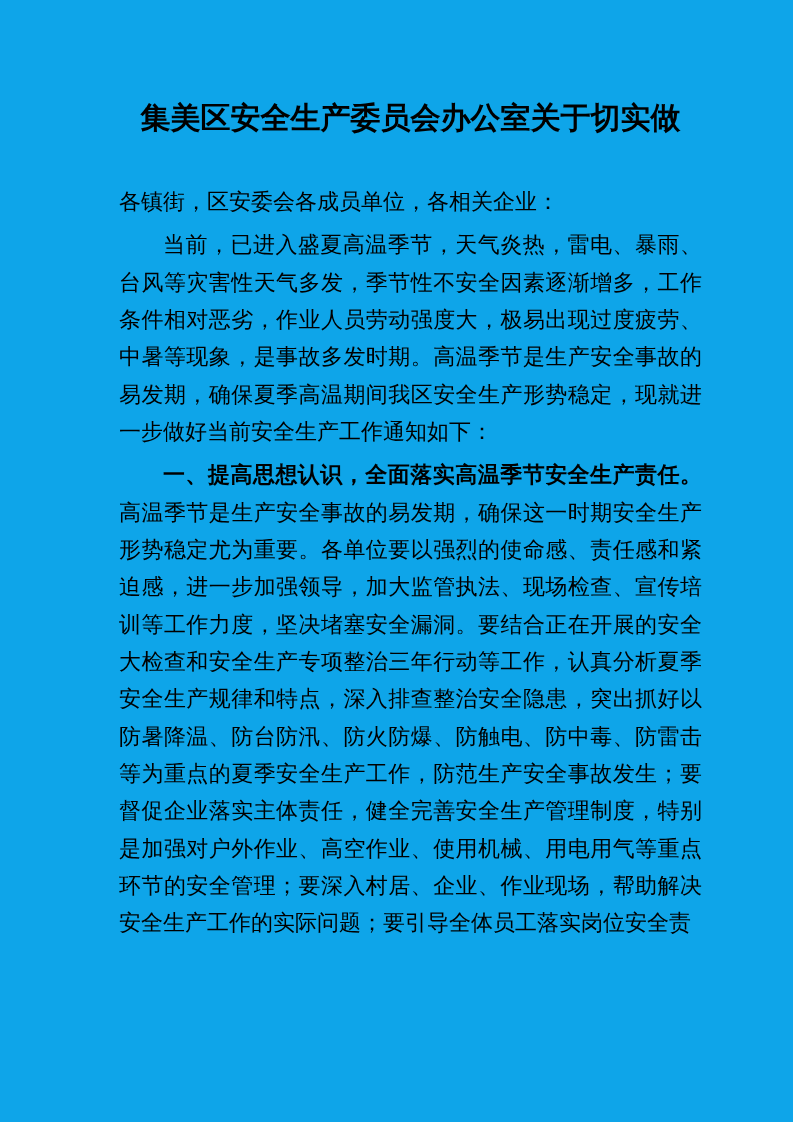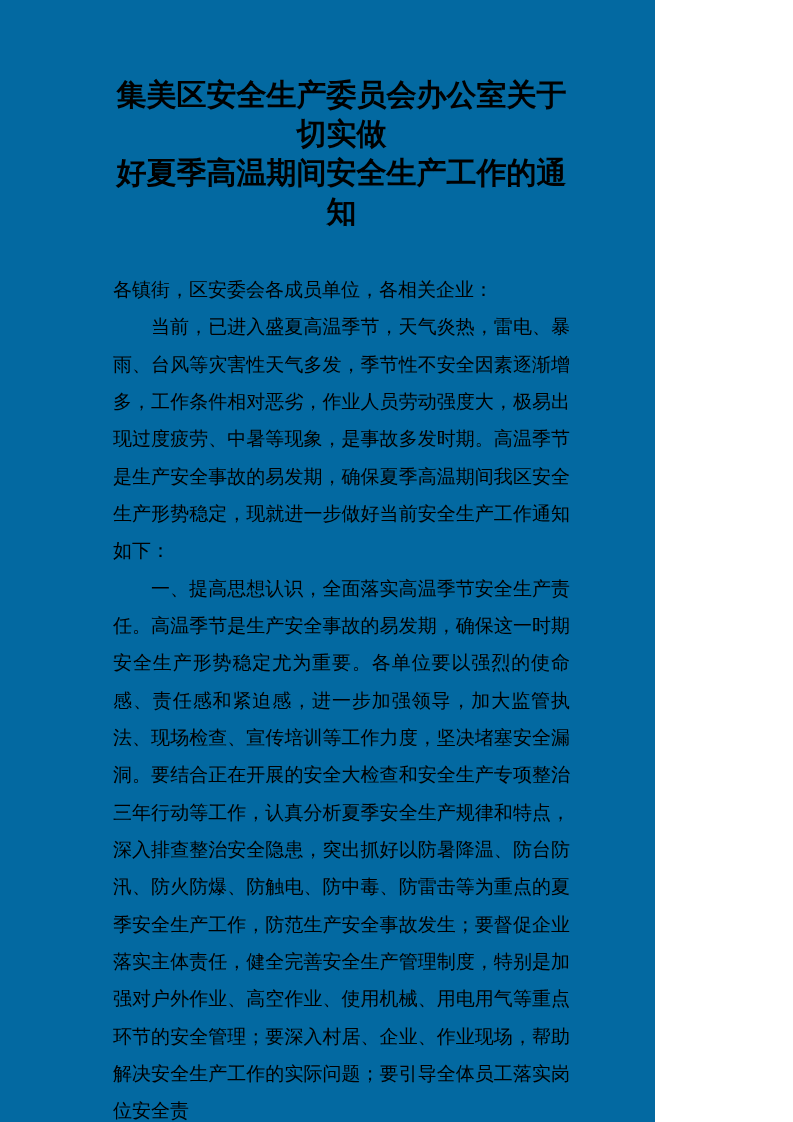--- a/index.html
+++ b/index.html
@@ -2,69 +2,68 @@
 <html><head>
 <meta charset="utf-8">
 <style>
   html, body {
     margin: 0;
     padding: 0;
     background: #ffffff;
   }
   .page {
     position: relative;
-    width: 655px;
+    width: 793px;
     height: 1122px;
-    background: #0369a1;
+    background: #0ea5e9;
     color: #000000;
     box-sizing: border-box;
-    padding: 75px 85px 0 113px;
+    padding: 98px 85px 0 113px;
     overflow: hidden;
     font-family: "Liberation Serif", "DejaVu Serif", serif;
   }
   .doc-title {
     margin: 0;
     font-family: "Liberation Serif", "DejaVu Serif", serif;
     font-weight: 700;
     font-size: 30px;
     line-height: 39px;
     text-align: center;
     letter-spacing: 0;
   }
   .title-gap {
     height: 40px;
   }
   .doc-body p {
-    margin: 0;
-    font-size: 19px;
+    margin: 6px;
+    font-size: 22px;
     line-height: 37.33px;
     text-align: justify;
     text-align-last: left;
     line-break: strict;
     word-break: normal;
   }
   .salutation {
     text-indent: 0;
   }
   .para {
     text-indent: 2em;
   }
   .section-heading {
     font-family: "Liberation Sans", "DejaVu Sans", sans-serif;
-    font-weight: 400;
+    font-weight: 700;
   }
 </style>
 </head>
 <body>
 
 <div class="page">
 
   <h1 class="doc-title">
     <span>集美区安全生产委员会办公室关于切实做</span><br>
-    <span>好夏季高温期间安全生产工作的通知</span>
   </h1>
 
   <div class="title-gap"></div>
 
   <div class="doc-body">
 
     <p class="salutation">各镇街，区安委会各成员单位，各相关企业：</p>
 
     <p class="para">当前，已进入盛夏高温季节，天气炎热，雷电、暴雨、台风等灾害性天气多发，季节性不安全因素逐渐增多，工作条件相对恶劣，作业人员劳动强度大，极易出现过度疲劳、中暑等现象，是事故多发时期。高温季节是生产安全事故的易发期，确保夏季高温期间我区安全生产形势稳定，现就进一步做好当前安全生产工作通知如下：</p>
 

